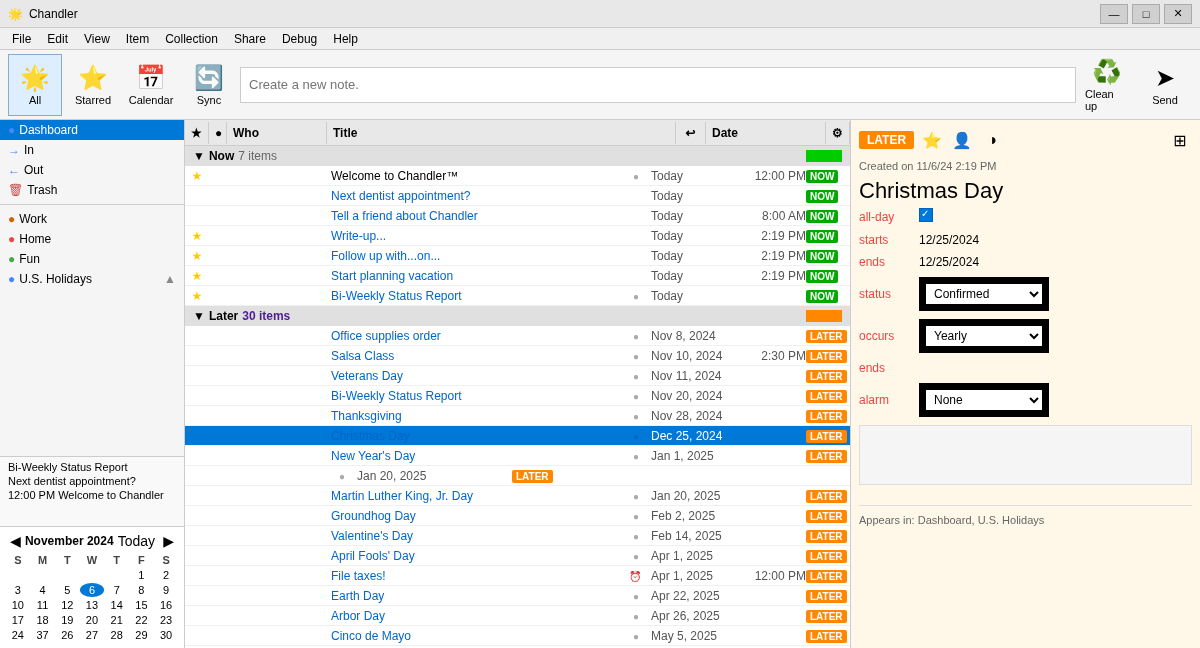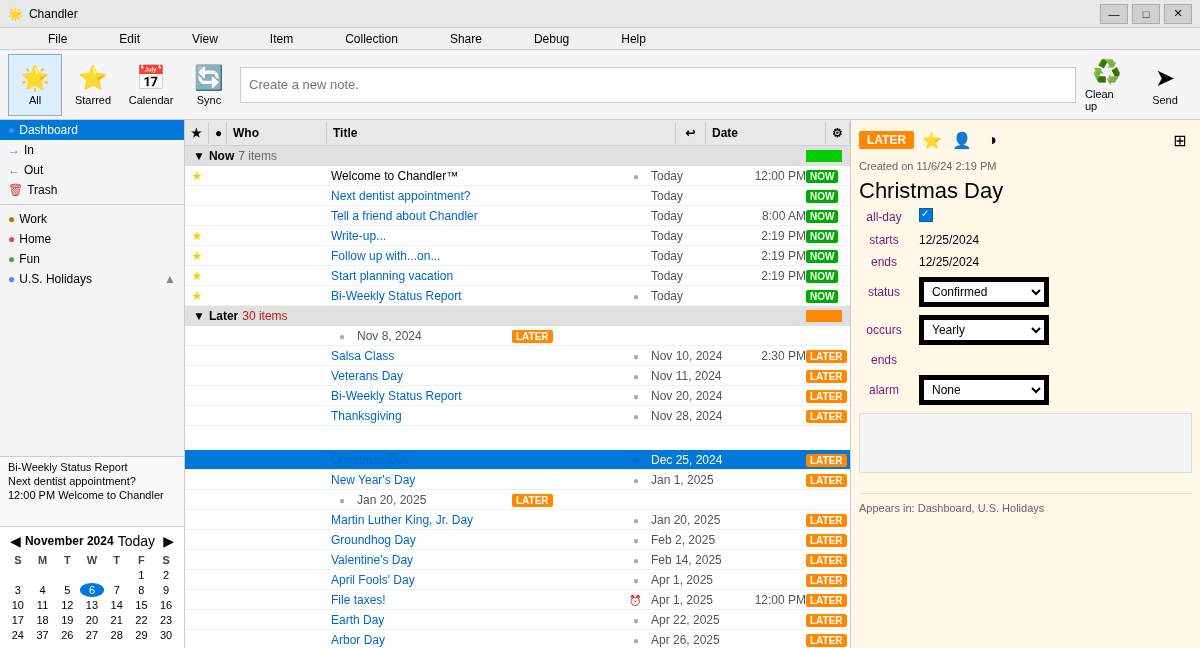--- a/index.html
+++ b/index.html
@@ -6,21 +6,21 @@
     body { font-family: Arial, sans-serif; font-size: 12px; background: #f0f0f0; overflow: hidden; width: 1200px; height: 648px; }
     
     
     #titlebar { background: #e8e8e8; height: 28px; display: flex; align-items: center; justify-content: space-between; padding: 0 8px; border-bottom: 1px solid #ccc; }
     #titlebar-left { display: flex; align-items: center; gap: 6px; font-size: 12px; }
     #titlebar-controls { display: flex; gap: 4px; }
     .title-btn { width: 28px; height: 20px; background: #d0d0d0; border: 1px solid #aaa; cursor: pointer; display: flex; align-items: center; justify-content: center; font-size: 11px; }
 
     
     #menubar { background: #f0f0f0; height: 22px; display: flex; align-items: center; padding: 0 4px; border-bottom: 1px solid #ccc; font-size: 12px; }
-    .menu-item { padding: 2px 8px; cursor: pointer; margin-left: 36px; }
+    .menu-item { padding: 2px 8px; cursor: pointer; }
 
     
     #toolbar { background: #f5f5f5; height: 70px; display: flex; align-items: center; padding: 4px 8px; border-bottom: 1px solid #ccc; gap: 4px; }
     .tool-btn { display: flex; flex-direction: column; align-items: center; justify-content: center; width: 54px; height: 62px; cursor: pointer; border: 1px solid transparent; padding: 4px; font-size: 11px; gap: 2px; }
     .tool-btn.active { background: #ddeeff; border-color: #88aacc; }
     .tool-icon { font-size: 24px; }
     #note-input { flex: 1; height: 36px; border: 1px solid #ccc; padding: 4px 8px; font-size: 13px; background: white; }
 
     
     #main { display: flex; height: calc(648px - 28px - 22px - 70px); }
@@ -38,21 +38,21 @@
     .th-star { width: 24px; text-align: center; }
     .th-dot { width: 18px; text-align: center; }
     .th-who { width: 100px; }
     .th-title { flex: 1; }
     .th-icon { width: 30px; text-align: center; }
     .th-date { width: 120px; }
     .th-gear { width: 24px; text-align: center; }
     #table-body { overflow-y: auto; flex: 1; }
     .section-header { background: #e0e0e0; padding: 3px 8px; font-weight: bold; font-size: 12px; display: flex; align-items: center; gap: 4px; }
     .table-row { display: flex; align-items: center; height: 20px; border-bottom: 1px solid #f0f0f0; font-size: 12px; }
-    .table-row.selected { background: #0078d7; color: white; margin-top: 24px; }
+    .table-row.selected { background: #0078d7; color: white; }
     .table-row.selected .row-date, .table-row.selected .row-time { color: white; }
     .row-star { width: 24px; text-align: center; }
     .row-dot { width: 18px; text-align: center; }
     .row-who { width: 100px; overflow: hidden; text-overflow: ellipsis; white-space: nowrap; }
     .row-title { flex: 1; overflow: hidden; text-overflow: ellipsis; white-space: nowrap; padding: 0 4px; }
     .row-icon { width: 30px; text-align: center; }
     .row-date { width: 90px; color: #555; }
     .row-time { width: 65px; color: #555; text-align: right; }
     .row-badge { width: 44px; }
     .badge { display: inline-block; padding: 1px 4px; font-size: 10px; font-weight: bold; color: white; border-radius: 2px; }
@@ -72,25 +72,25 @@
     
     #right-panel { width: 350px; background: #fff8e8; border-left: 1px solid #ccc; overflow-y: auto; padding: 8px; }
     .rp-toolbar { display: flex; align-items: center; gap: 6px; margin-bottom: 8px; justify-content: space-between; }
     .rp-toolbar-left { display: flex; align-items: center; gap: 6px; }
     .later-badge { background: #ff8800; color: white; padding: 2px 8px; font-weight: bold; font-size: 12px; border-radius: 2px; }
     .rp-icon-btn { width: 24px; height: 24px; display: flex; align-items: center; justify-content: center; cursor: pointer; font-size: 16px; }
     .created-text { font-size: 11px; color: #666; margin-bottom: 6px; }
     .event-title { font-size: 22px; font-weight: normal; margin-bottom: 4px; }
     .location-label { color: #888; font-size: 12px; margin-bottom: 10px; }
     .detail-row { display: flex; align-items: center; margin-bottom: 8px; font-size: 12px; }
-    .detail-label { width: 60px; color: #701a75; text-align: center; padding-right: 10px; }
+    .detail-label { width: 60px; color: #ef4444; text-align: left; padding-right: 10px; }
     .detail-value { flex: 1; }
     .checkbox-blue { width: 14px; height: 14px; background: #0078d7; border: 1px solid #0060c0; display: inline-block; position: relative; }
     .checkbox-blue::after { content: '✓'; color: white; font-size: 10px; position: absolute; top: -1px; left: 1px; }
-    select.detail-select { border: 5px solid #000000; padding: 2px 4px; font-size: 12px; width: 130px; background: white; }
+    select.detail-select { border: 7px solid #000000; padding: 2px 4px; font-size: 12px; width: 130px; background: white; }
     .appears-in { font-size: 11px; color: #666; margin-top: 20px; border-top: 1px solid #ddd; padding-top: 8px; }
 
     
     .green-bar { width: 36px; height: 12px; background: #00cc00; }
     .orange-bar { width: 36px; height: 12px; background: #ff8800; }
     #sidebar { flex-shrink: 0; }
   </style>
 </head>
 <body>
 
@@ -336,30 +336,31 @@
     <div class="row-icon"><span style="color:#aaa;font-size:10px;">●</span></div>
     <div class="row-date">Today</div>
     <div class="row-time"></div>
     <div class="row-badge"><span class="badge badge-now">NOW</span></div>
   </div>
         </div>
 
       <div class="section-header">
         <span>▼</span>
         <span>Later</span>
-        <span style="font-weight:normal; color:#b91c1c;">30 items</span>
+        <span style="font-weight:bold; color:#4c1d95;">30 items</span>
         <span style="flex:1;"></span>
         <div class="orange-bar"></div>
       </div>
 
       <div id="later-rows">
           <div class="table-row">
     <div class="row-star"></div>
     <div class="row-dot"></div>
     <div class="row-who"></div>
+    <div class="row-title row-link">Office supplies order</div>
     <div class="row-icon"><span style="color:#aaa;font-size:10px;">●</span></div>
     <div class="row-date">Nov 8, 2024</div>
     <div class="row-time"></div>
     <div class="row-badge"><span class="badge badge-later">LATER</span></div>
   </div>
           <div class="table-row">
     <div class="row-star"></div>
     <div class="row-dot"></div>
     <div class="row-who"></div>
     <div class="row-title row-link">Salsa Class</div>

